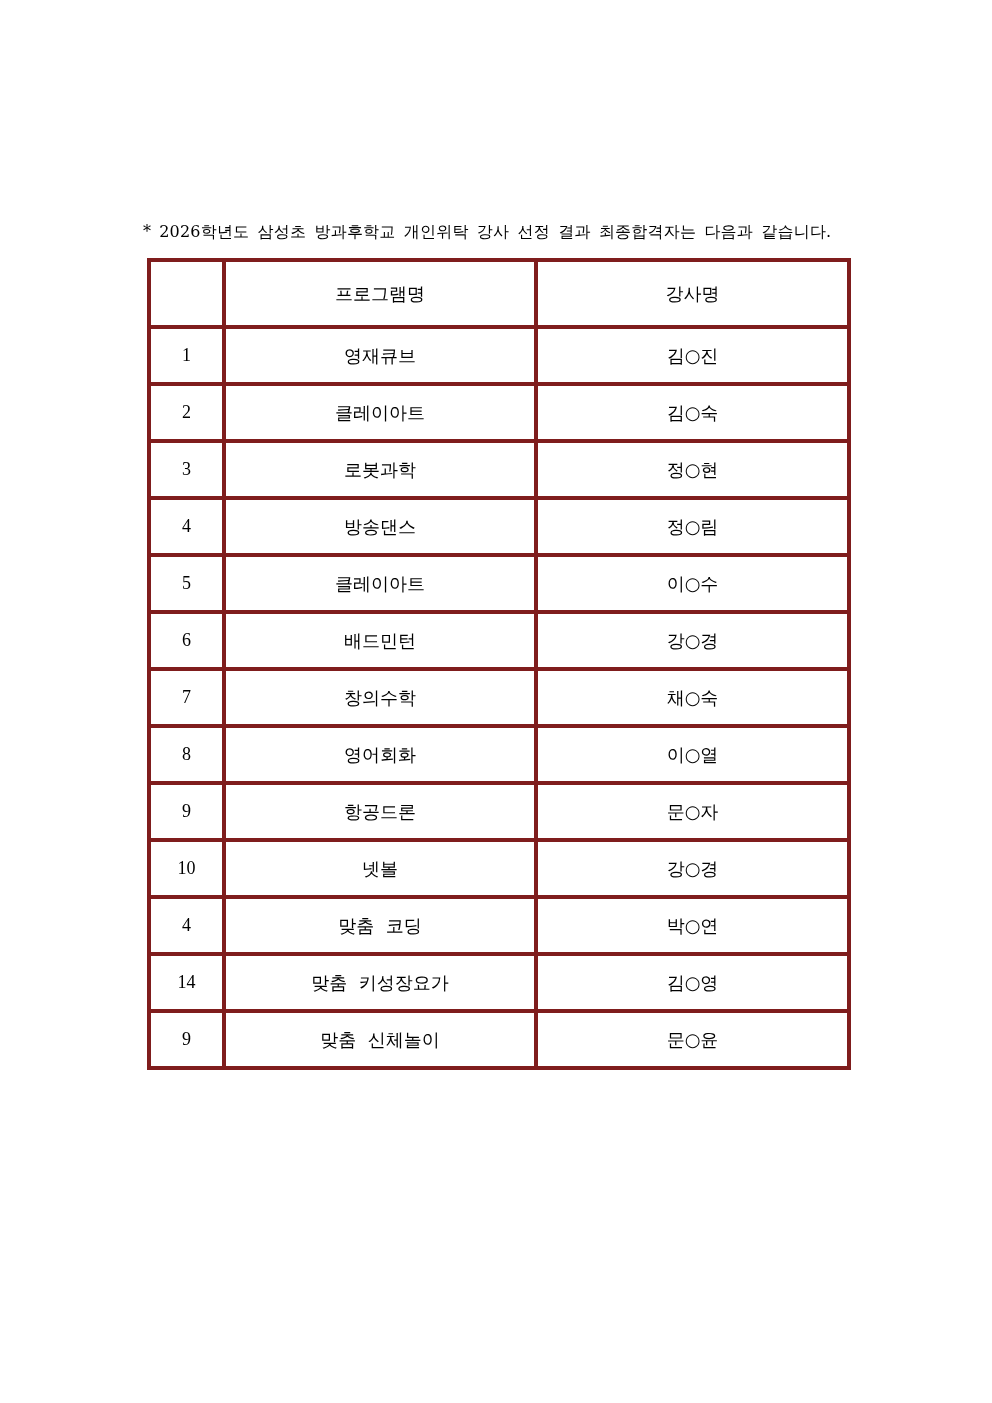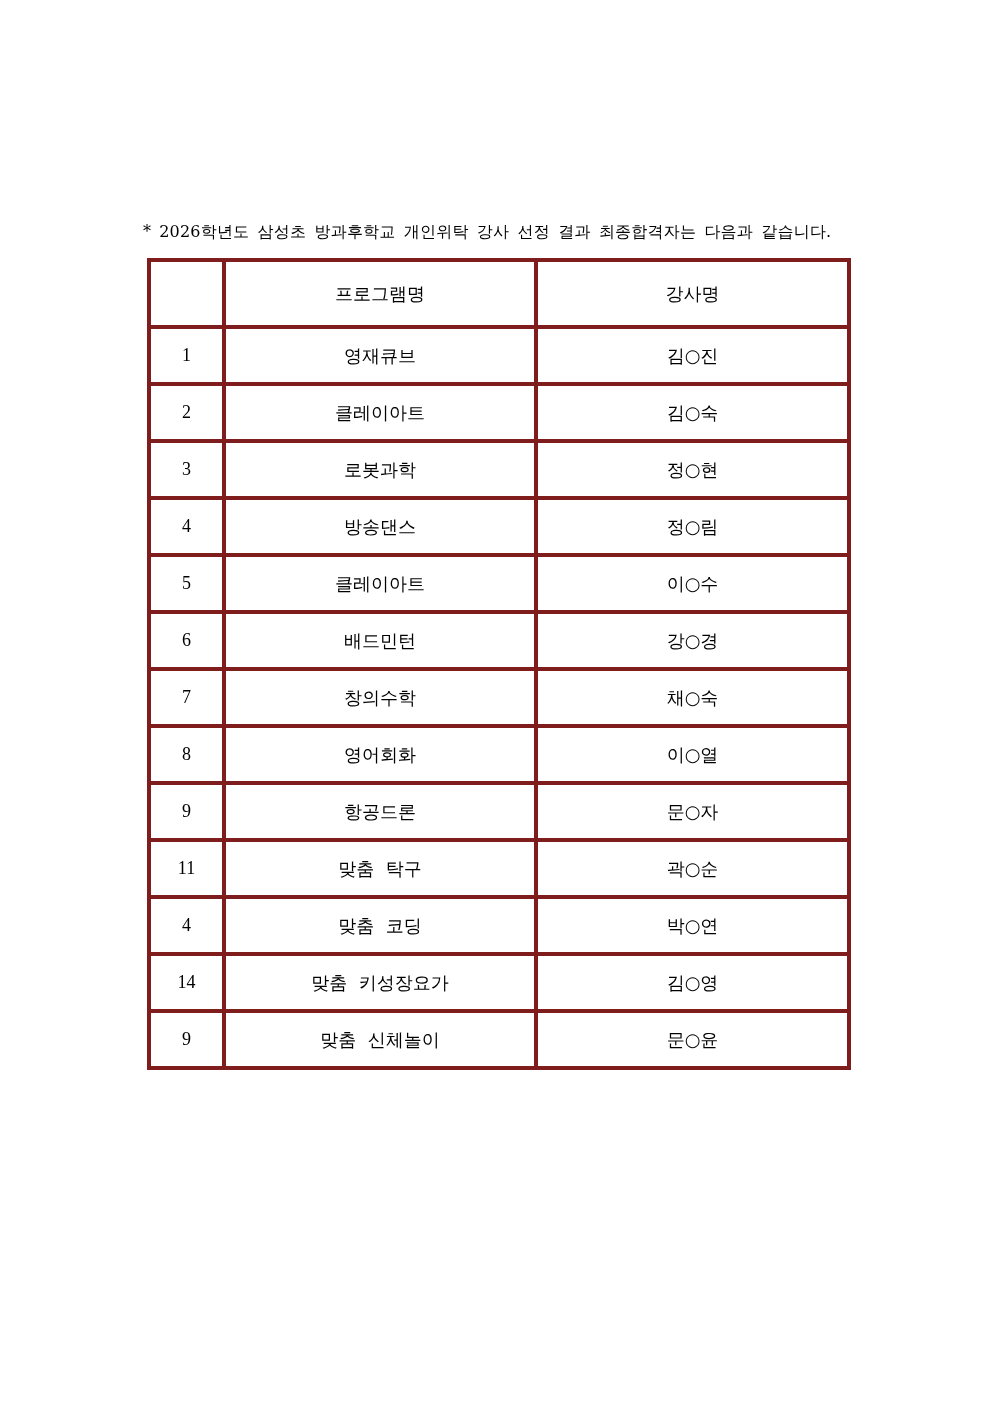--- a/index.html
+++ b/index.html
@@ -80,23 +80,23 @@
         <td class="num">8</td>
         <td class="prog">영어회화</td>
         <td>이○열</td>
       </tr>
     <tr>
         <td class="num">9</td>
         <td class="prog">항공드론</td>
         <td>문○자</td>
       </tr>
     <tr>
-        <td class="num">11</td>
-        <td class="prog">맞춤 탁구</td>
-        <td>곽○순</td>
+        <td class="num">10</td>
+        <td class="prog">넷볼</td>
+        <td>강○경</td>
       </tr>
     <tr>
         <td class="num">4</td>
         <td class="prog">맞춤 코딩</td>
         <td>박○연</td>
       </tr>
     <tr>
         <td class="num">14</td>
         <td class="prog">맞춤 키성장요가</td>
         <td>김○영</td>

